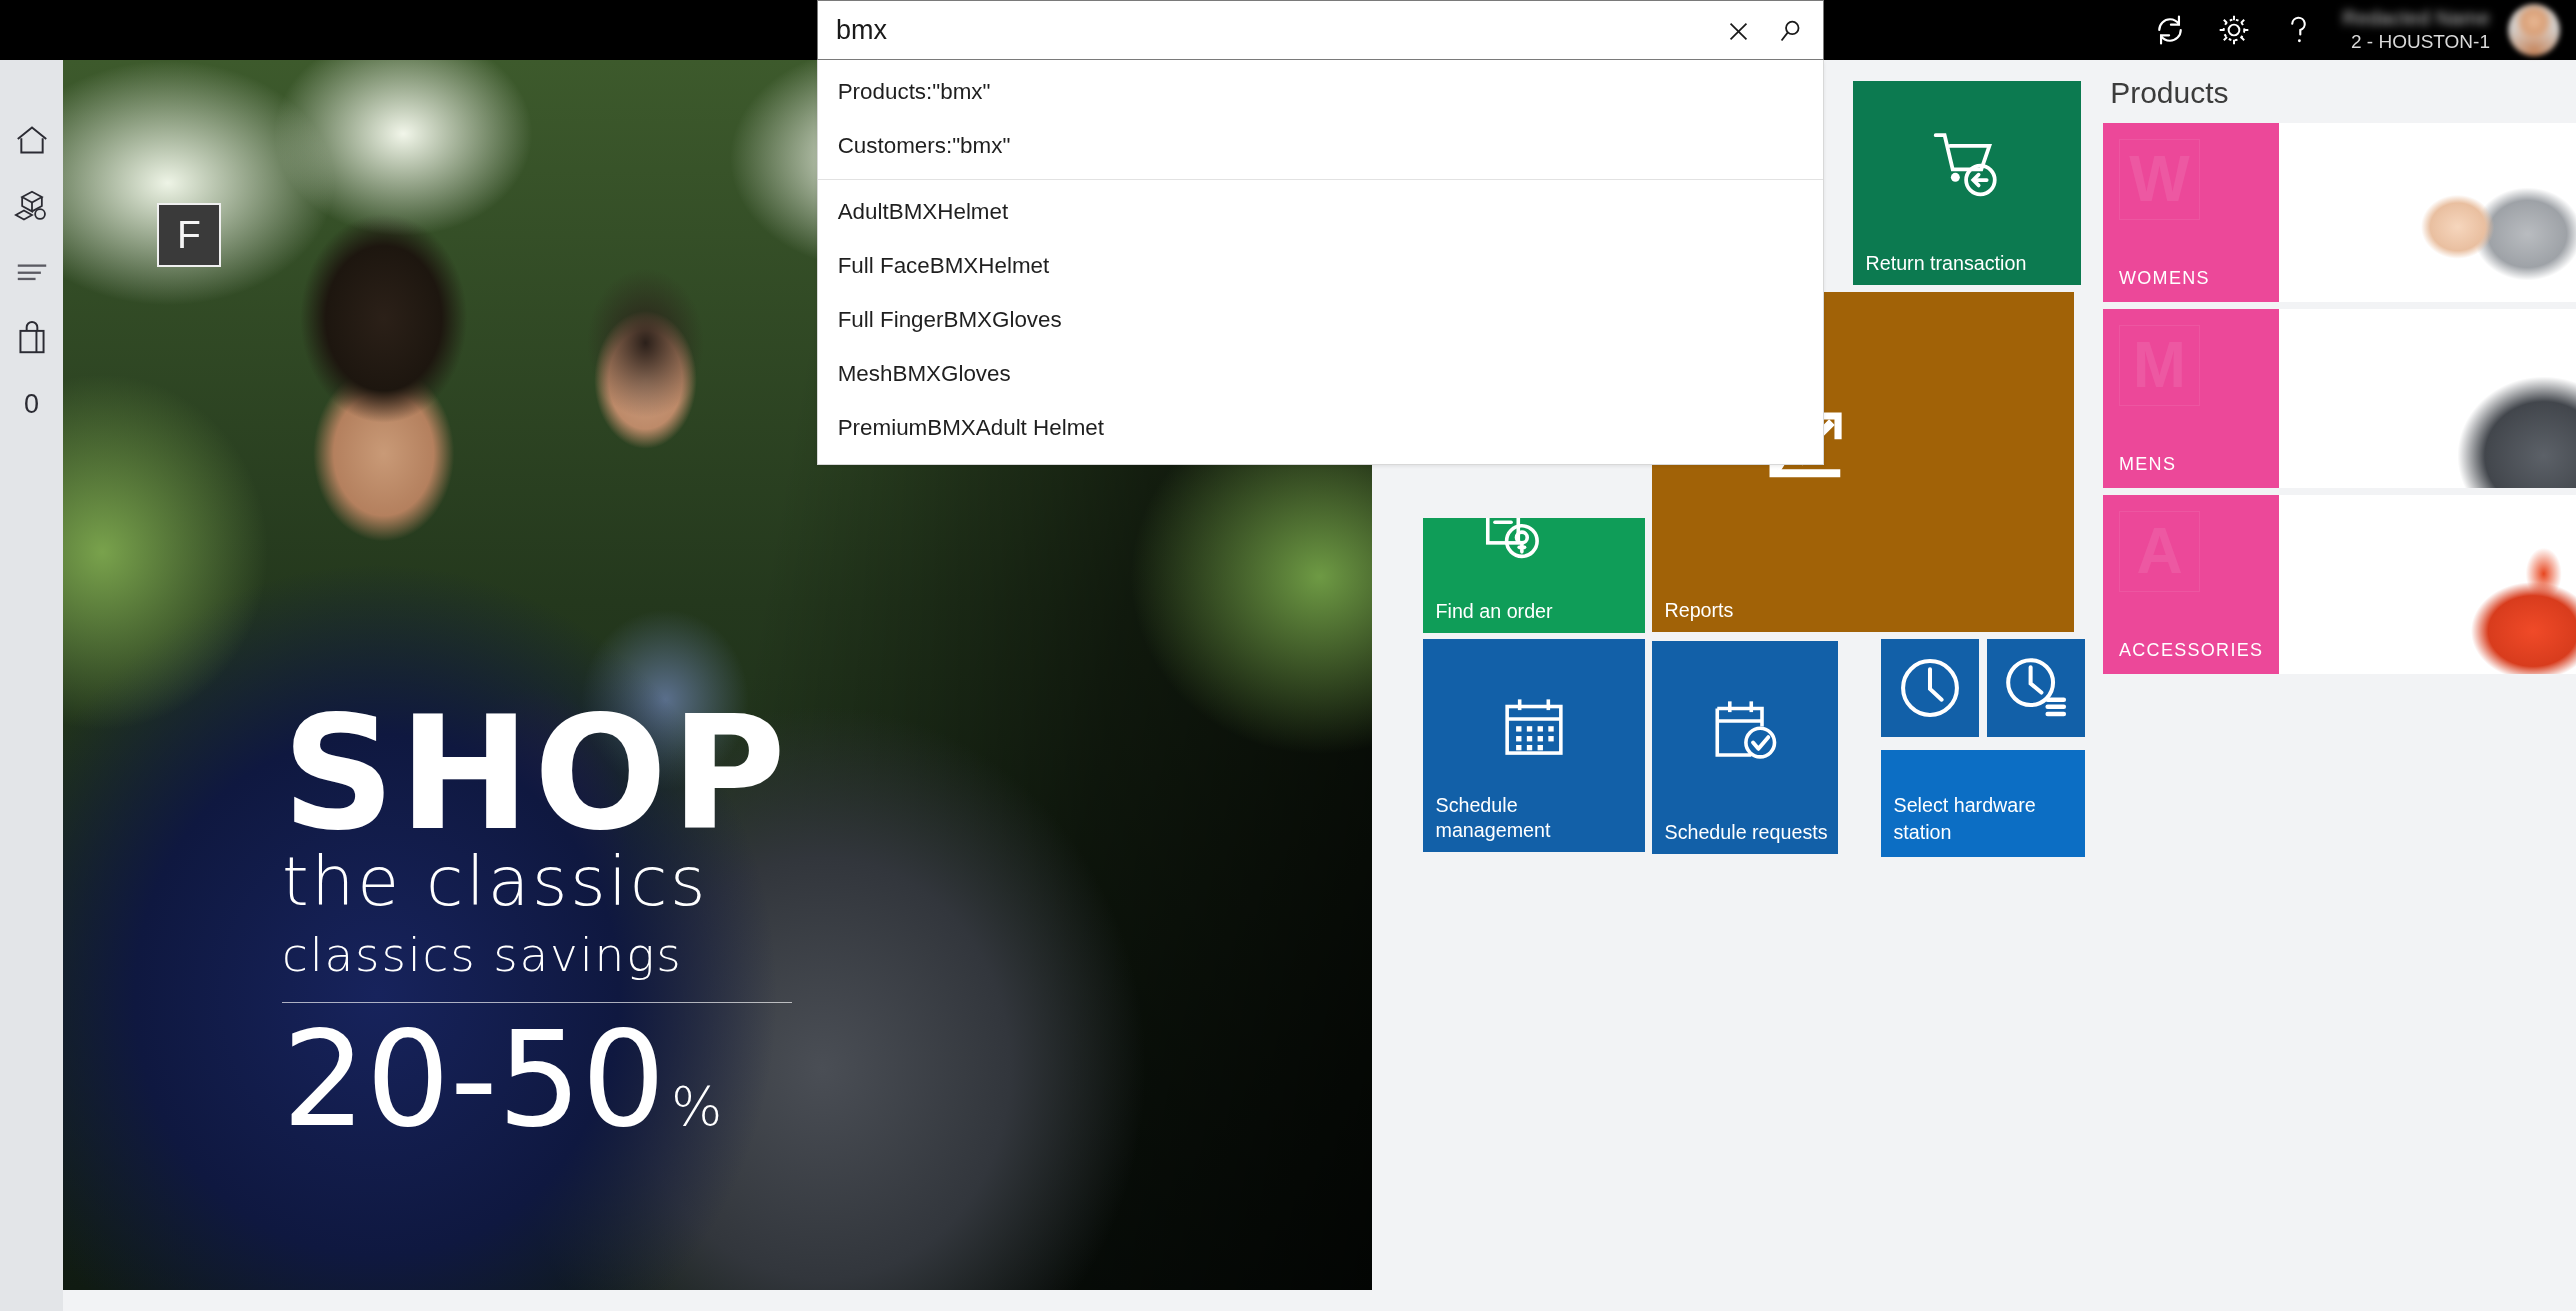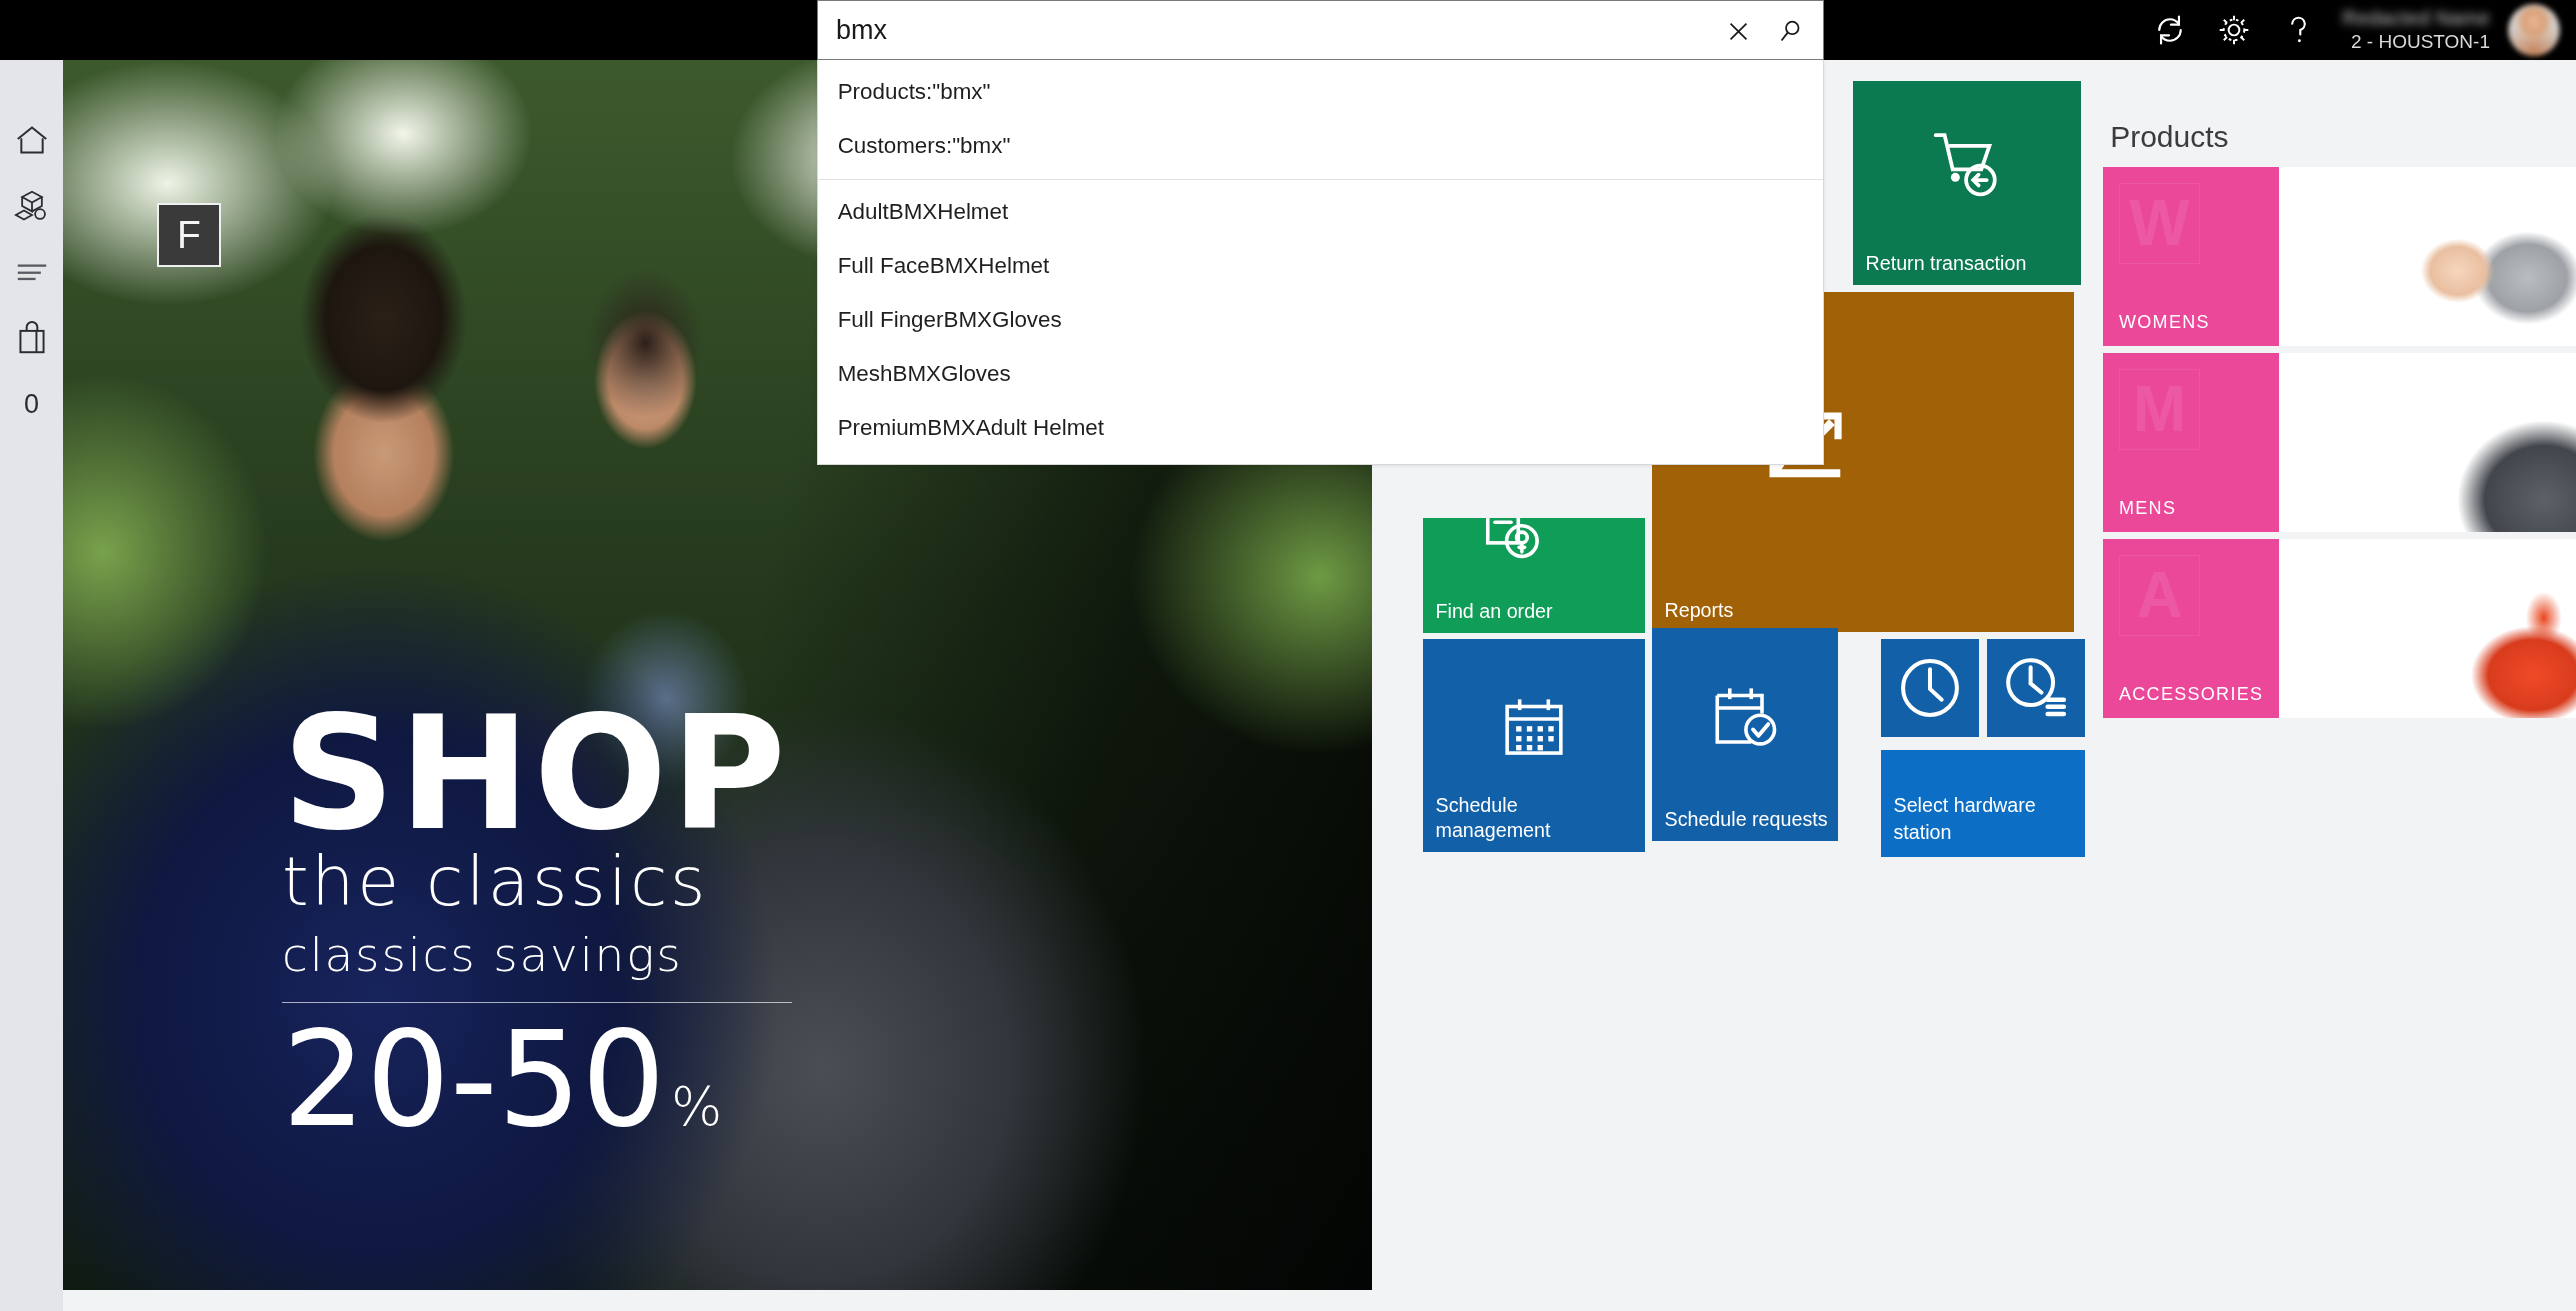--- a/index.html
+++ b/index.html
@@ -221,21 +221,20 @@
     position: absolute;
     left: 2103px; top: 60px;
     width: 473px; height: 1230px;
   }
   .products-title {
     font-size: 30px;
     color: #3c3c3c;
     font-weight: 300;
     padding: 16px 0 12.5px 7.2px;
     font-family: "Liberation Sans", sans-serif;
-    margin-top: 44px;
   }
   .prod-card {
     position: relative;
     height: 179px;
     width: 473px;
     margin-bottom: 7.2px;
     background: #ffffff;
     overflow: hidden;
   }
   .prod-left {
@@ -465,21 +464,21 @@
               <rect x="54" y="47" width="6" height="6"></rect>
             <rect x="18" y="57" width="6" height="6"></rect>
               <rect x="30" y="57" width="6" height="6"></rect>
             <rect x="42" y="57" width="6" height="6"></rect>
           </g>
         </svg>
       </span>
       <span class="tile-label">Schedule management</span>
     </div>
 
-    <div class="tile" style="left:229px; top:556px; width:186px; height:213px; background:#1260a8;">
+    <div class="tile" style="left:229px; top:569px; width:186px; height:213px; background:#1260a8;">
       <span class="tile-ico" style="top:55px;">
         <svg width="70" height="68" viewBox="0 0 78 76" fill="none" stroke="#ffffff" stroke-width="4">
           <path d="M8 14 H58 V34"></path>
             <path d="M8 14 V66 H46"></path>
           <line x1="8" y1="28" x2="58" y2="28"></line>
           <line x1="22" y1="6" x2="22" y2="18"></line>
             <line x1="46" y1="6" x2="46" y2="18"></line>
           <circle cx="56" cy="52" r="16"></circle>
           <path d="M48 52 l6 7 l11 -13" stroke-width="4.4" stroke-linecap="round" stroke-linejoin="round"></path>
         </svg>

